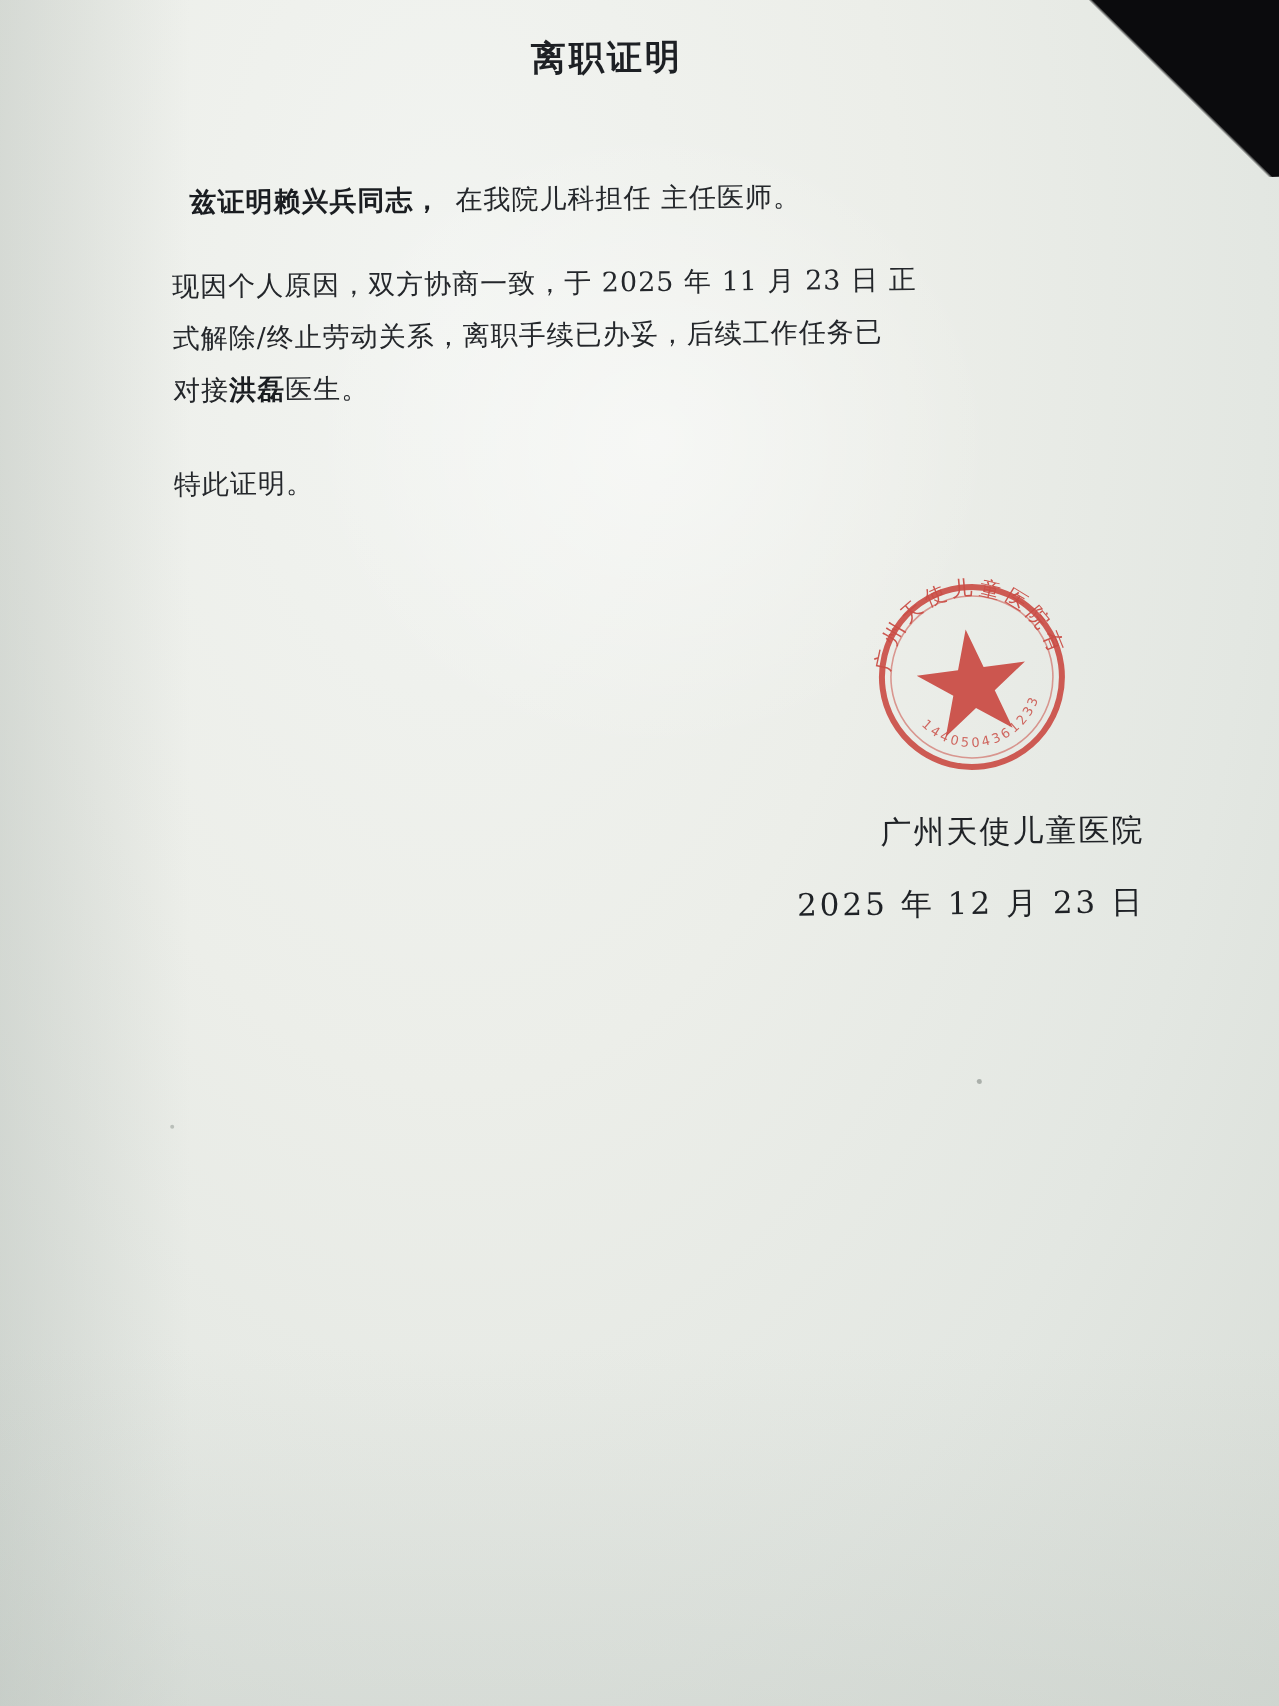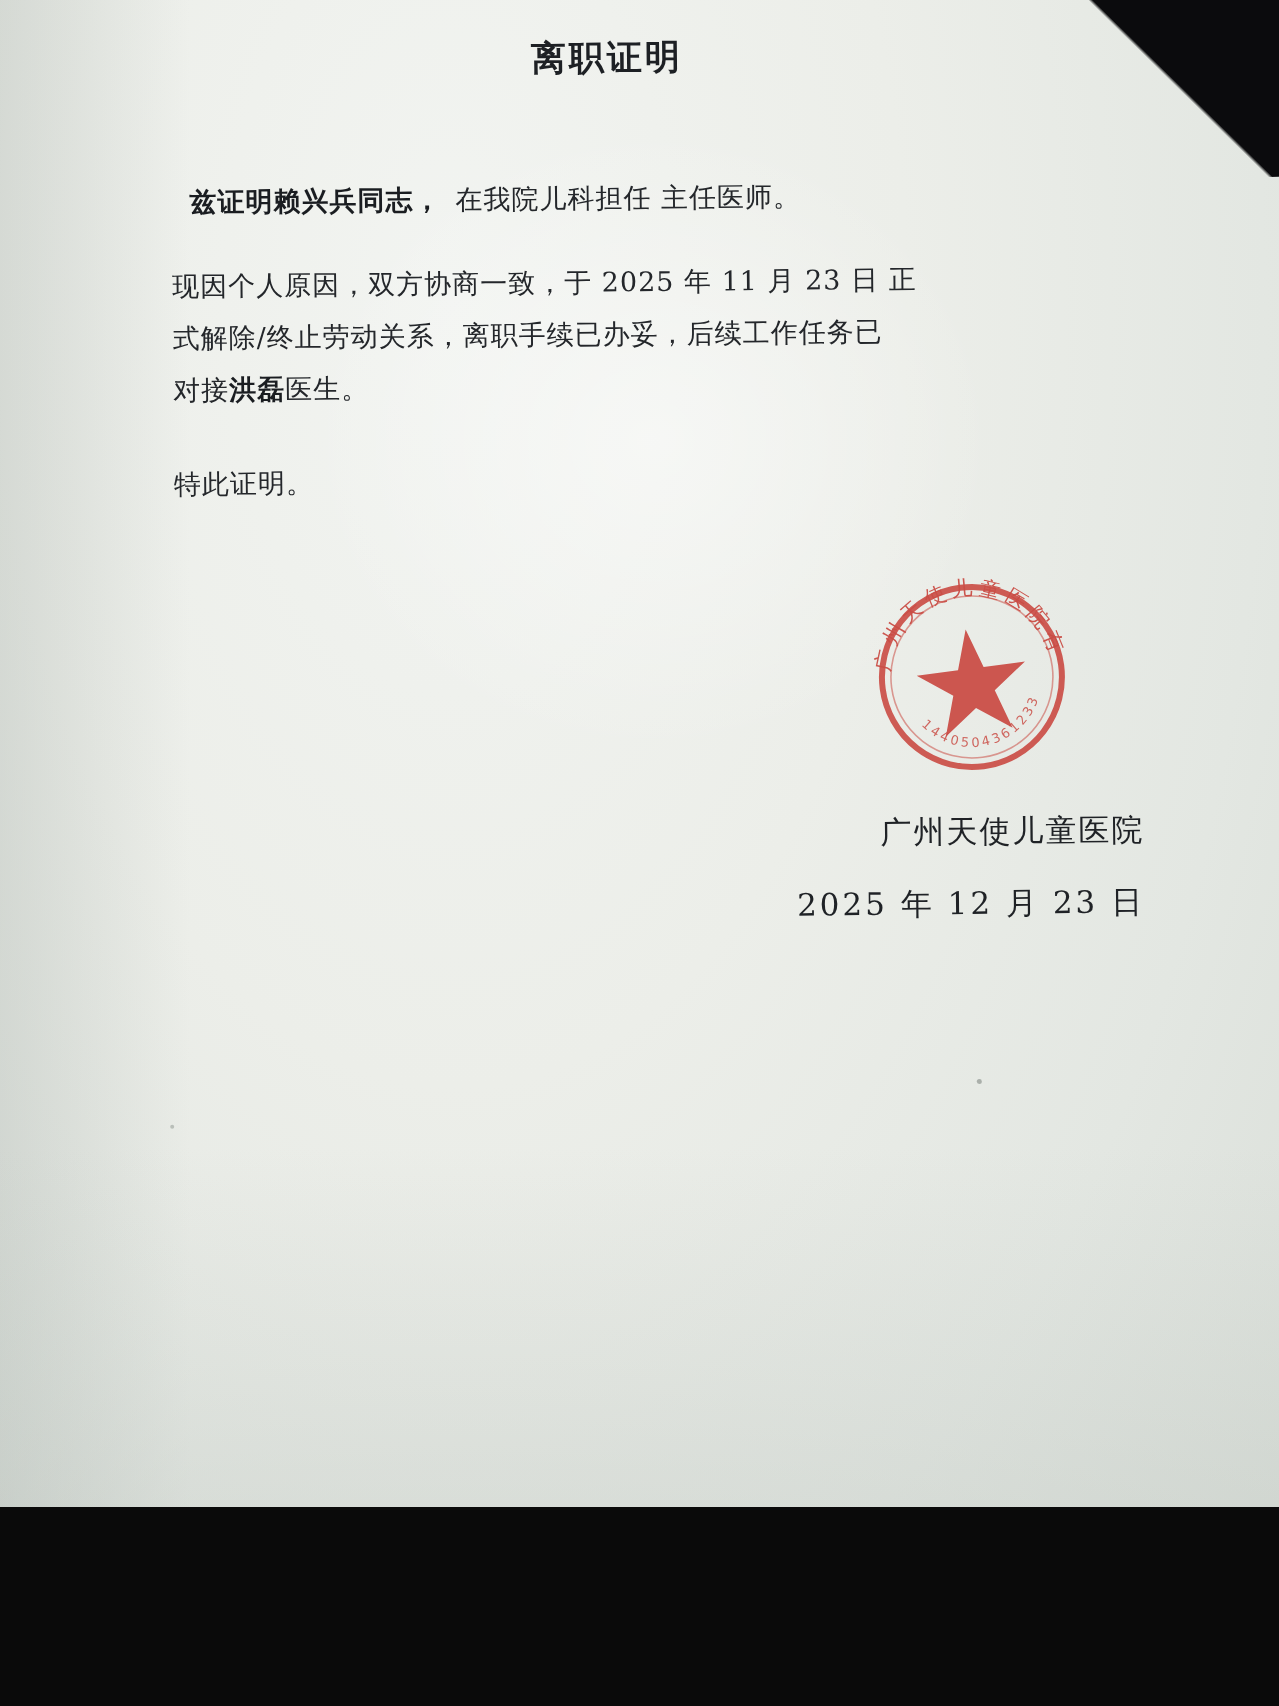--- a/index.html
+++ b/index.html
@@ -11,21 +11,21 @@
     width: 1279px;
     height: 1706px;
     overflow: hidden;
     font-family: "DejaVu Serif", "Liberation Serif", serif;
   }
 
   
   .scene {
     position: relative;
     width: 1279px;
-    height: 1507px;
+    height: 1706px;
     background: linear-gradient(120deg, #101012 0%, #17171a 40%, #0c0c0e 100%);
     overflow: hidden;
   }
 
   
   .paper {
     position: absolute;
     left: -18px;
     top: -26px;
     width: 1320px;

